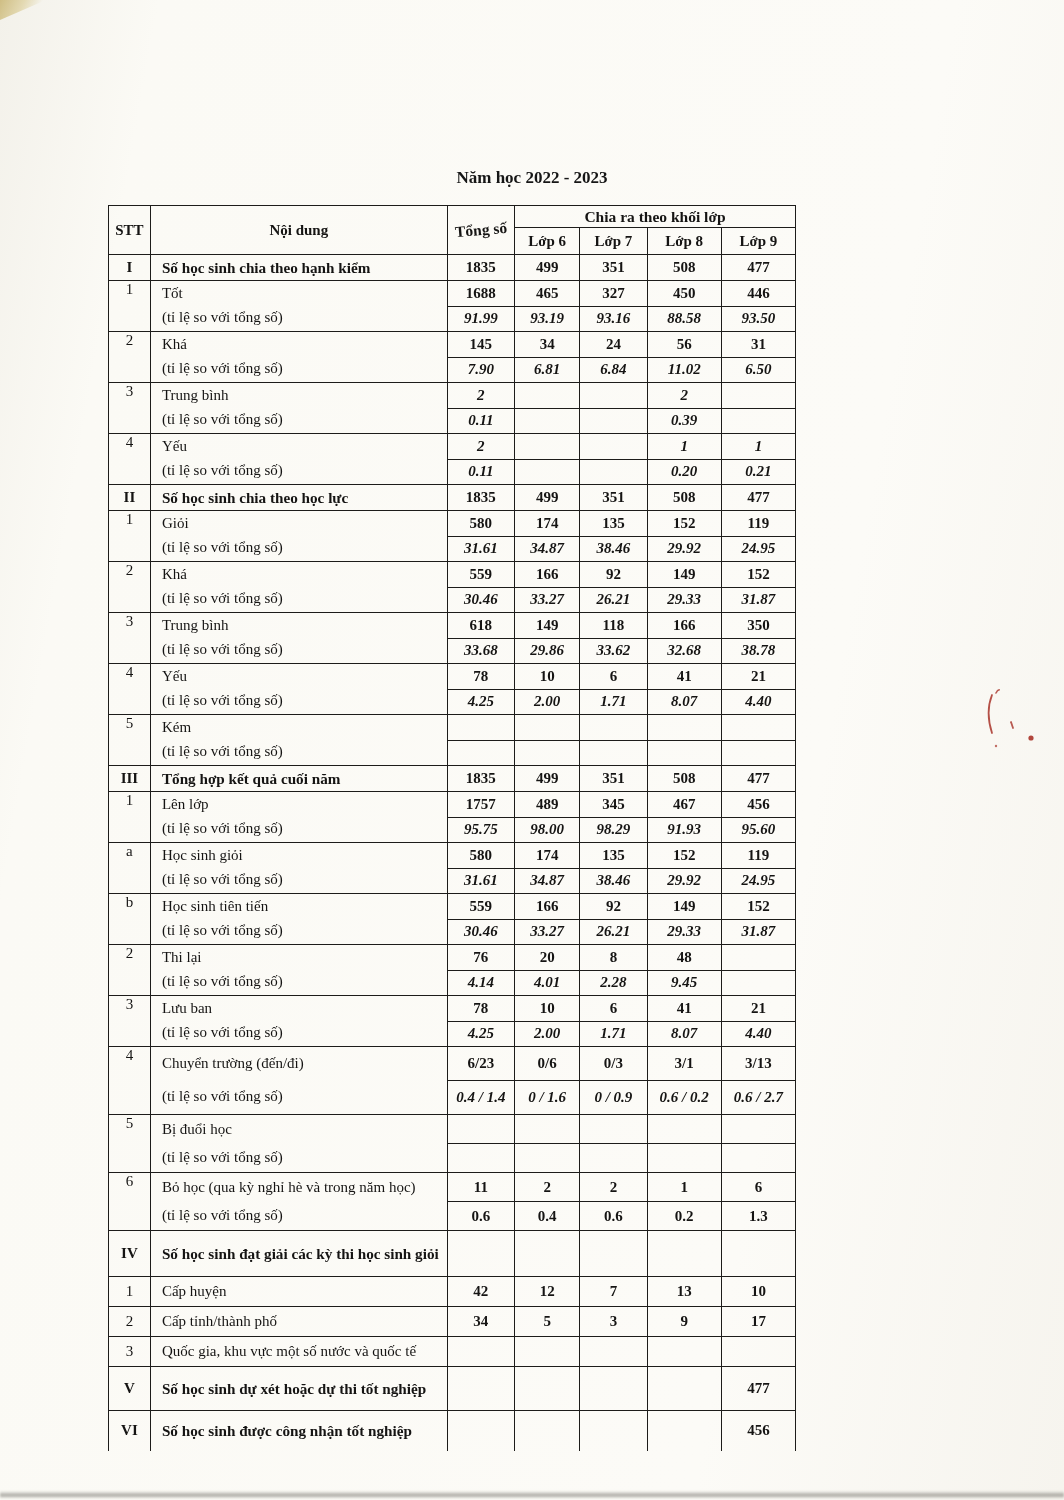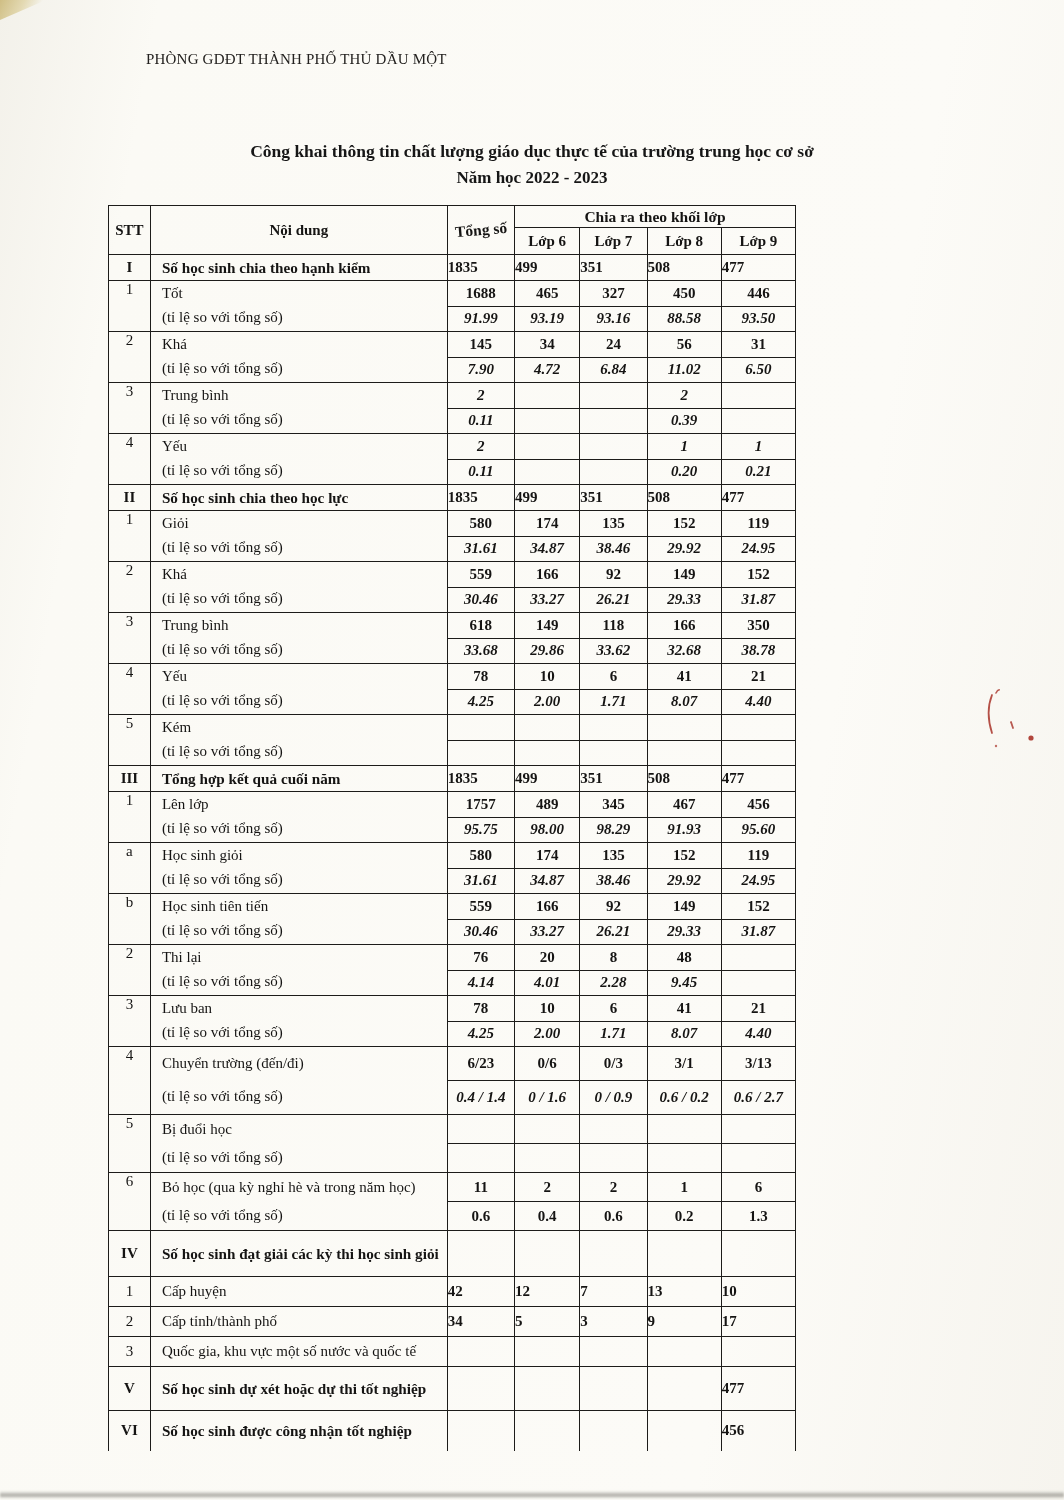--- a/index.html
+++ b/index.html
@@ -22,21 +22,21 @@
   table.tbl{position:absolute;left:108px;top:205px;width:688px;border-collapse:collapse;table-layout:fixed;}
   .tbl th,.tbl td{border:1.6px solid #1d1c1a;padding:0;font-size:15px;color:#151413;}
   .tbl th{font-weight:bold;text-align:center;}
   tr.hdr1 .th-chia{height:21px;font-size:15.5px;}
   tr.hdr2 th{height:26px;}
   .th-ts .tilt{display:inline-block;transform:rotate(-5deg);font-size:15.5px;}
   .th-stt,.th-nd{font-size:15.5px;}
 
   td.stt{text-align:center;vertical-align:middle;}
   td.slabel{text-align:left;padding-left:11px;}
-  td.val{font-weight:bold;}
+  td.val{text-align:center;font-weight:bold;}
 
   tr.section{height:26px;}
   tr.section td{font-weight:bold;}
   tr.section td.slabel{font-size:15.2px;}
 
   tr.single{height:30px;}
 
   tr.group{--rh:24.5px;}
   tr.h-tall{--rh:33px;}
   tr.h-mid{--rh:28px;}
@@ -62,24 +62,22 @@
     background:linear-gradient(to bottom,rgba(120,115,105,0),rgba(92,89,81,.5) 60%,rgba(142,139,130,.18));}
 </style>
 </head>
 <body>
 
 <div class="page">
 
   <div class="corner-stain"></div>
 
   <div class="org">
-    <div class="l1">PHÒNG GDĐT THÀNH PHỐ THỦ DẦU MỘT</div>
   </div>
 
-  <div class="doc-sub">Công khai thông tin chất lượng giáo dục thực tế của trường trung học cơ sở</div>
   <div class="doc-year">Năm học 2022 - 2023</div>
 
   <table class="tbl">
     <colgroup>
       <col style="width:6.1%">
         <col style="width:43.2%">
         <col style="width:9.8%">
       <col style="width:9.5%">
         <col style="width:9.8%">
         <col style="width:10.8%">
@@ -142,21 +140,21 @@
       <td>
         <div class="l1">Khá</div>
         <div class="l2">(tỉ lệ so với tổng số)</div>
       </td>
       <td>
             <div class="top">145</div>
             <div class="bot">7.90</div>
           </td>
       <td>
             <div class="top">34</div>
-            <div class="bot">4.72</div>
+            <div class="bot">6.81</div>
           </td>
       <td>
             <div class="top">24</div>
             <div class="bot">6.84</div>
           </td>
       <td>
             <div class="top">56</div>
             <div class="bot">11.02</div>
           </td>
       <td>

